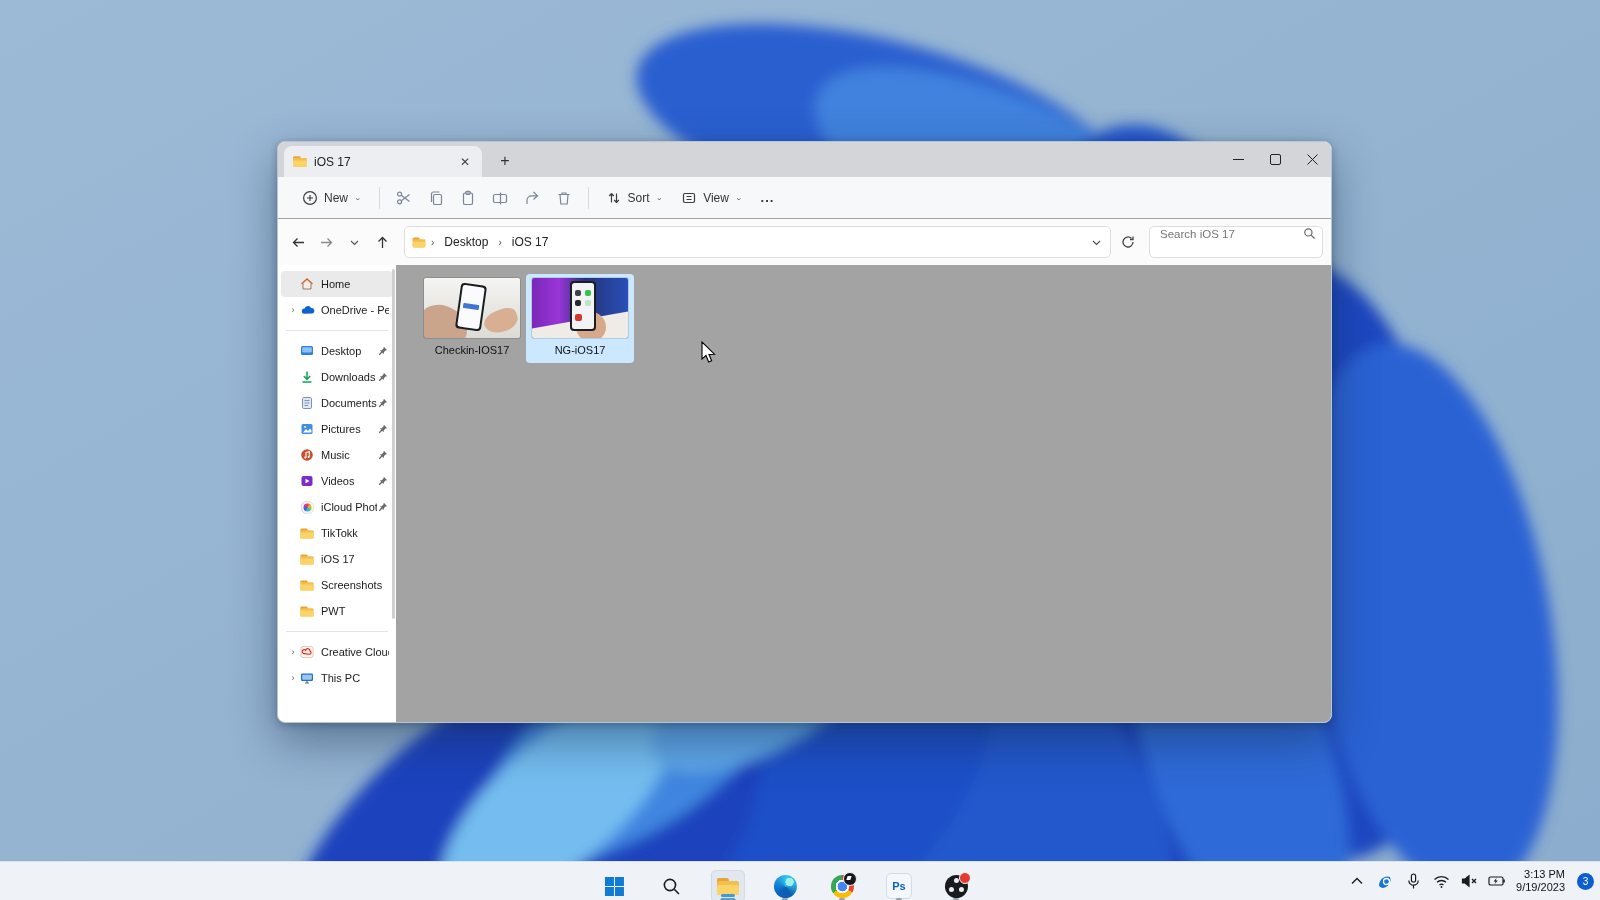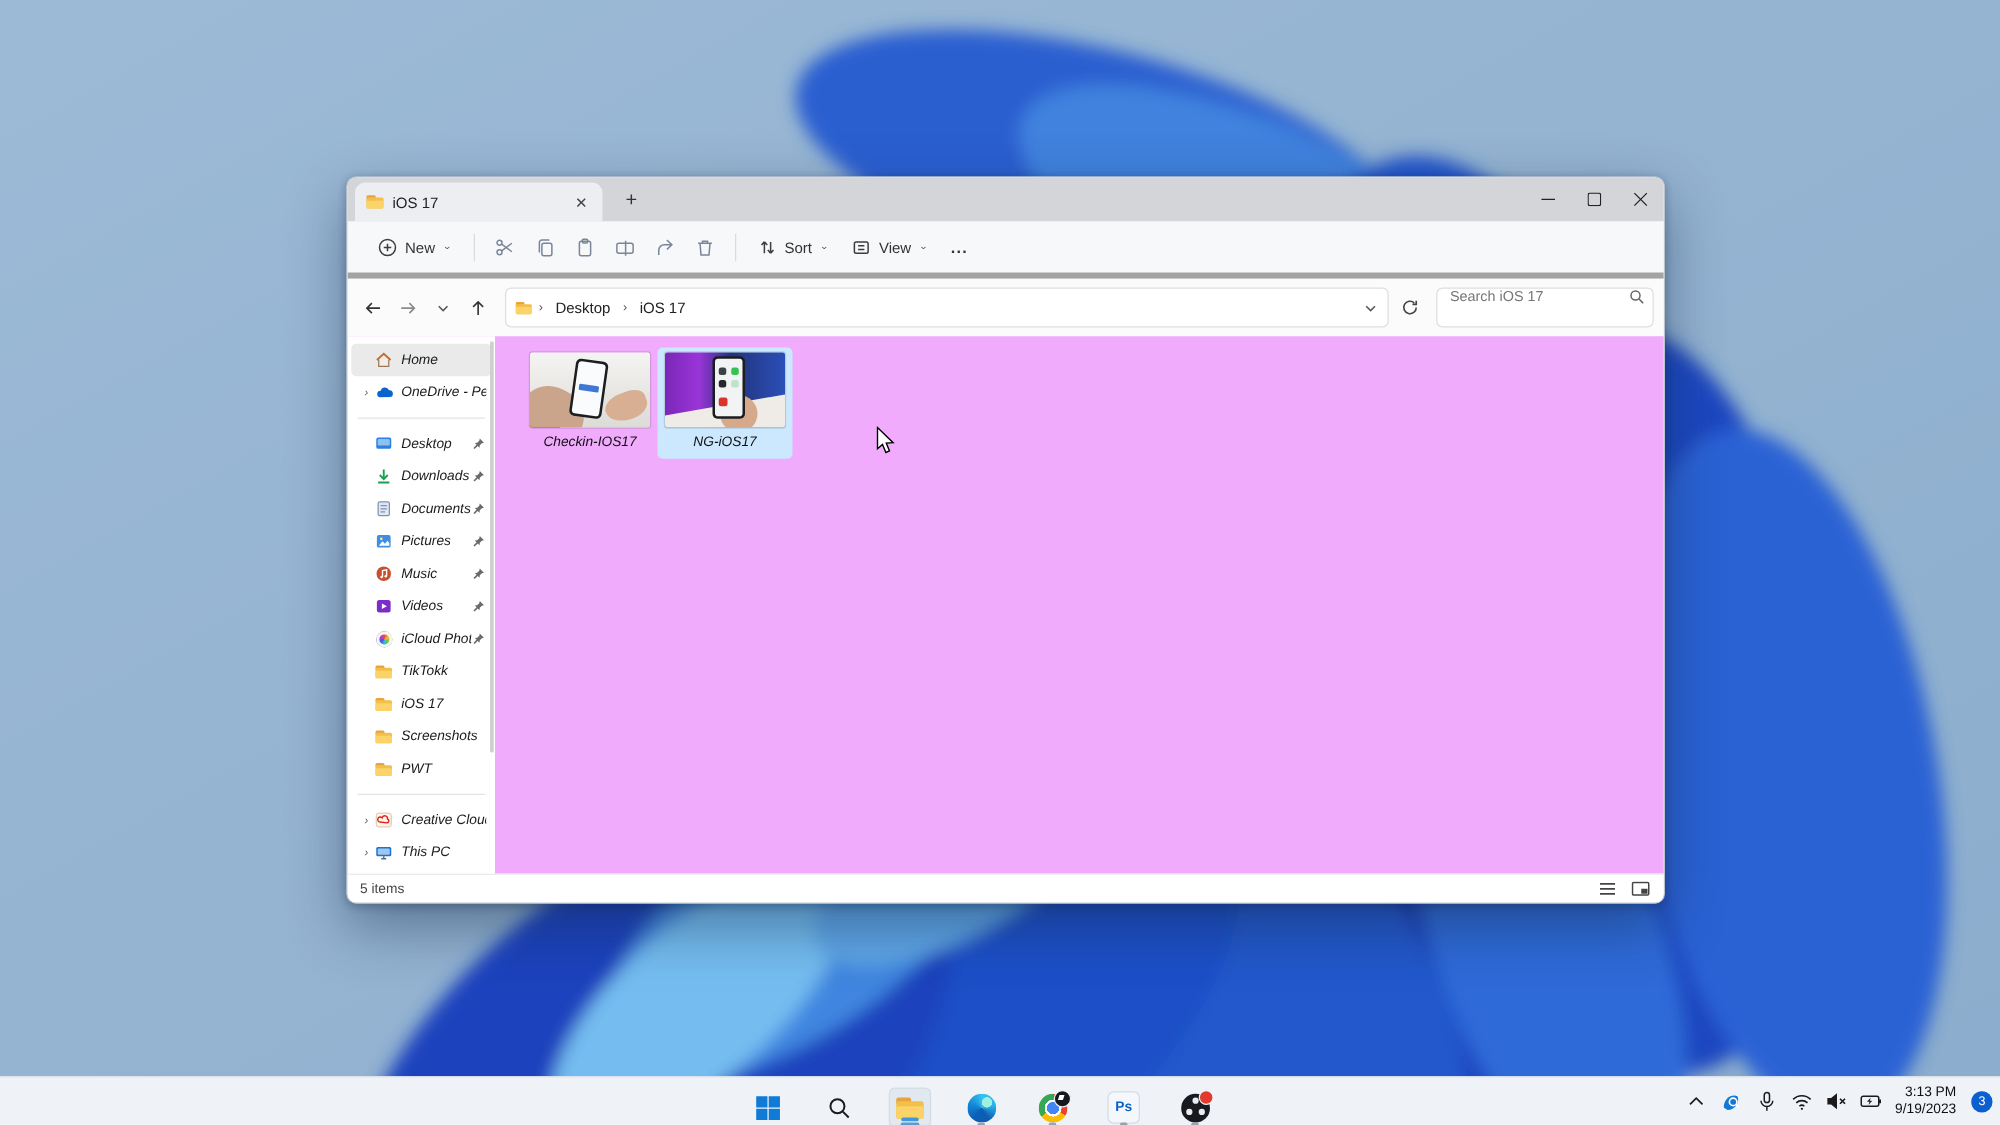--- a/index.html
+++ b/index.html
@@ -16,41 +16,41 @@
     display:flex;align-items:center;padding:0 8px;gap:7px;}
   .tab-title{font-size:12px;color:#222;flex:1;}
   .tab-close{font-size:12px;color:#444;width:18px;height:18px;display:flex;align-items:center;justify-content:center;border-radius:4px;}
   .newtab{width:26px;height:26px;margin:0 0 3px 10px;display:flex;align-items:center;justify-content:center;
     font-size:16px;color:#333;border-radius:4px;}
   .wincontrols{position:absolute;right:0;top:0;height:35px;display:flex;}
   .wc{width:37px;height:35px;display:flex;align-items:center;justify-content:center;color:#222;}
   .wc svg{display:block;}
 
   .toolbar{height:41px;flex:none;display:flex;align-items:center;padding:0 10px 0 16px;gap:2px;
-    background:#f7f8fa;border-bottom:5px solid #a3a3a3;}
+    background:#f7f8fa;border-bottom:1px solid #a3a3a3;}
   .tbtn{display:flex;align-items:center;gap:6px;padding:5px 8px;border-radius:5px;color:#333;font-size:12px;}
   .tchev{font-size:9px;color:#555;transform:scaleY(.8);}
   .ticon{width:30px;height:30px;display:flex;align-items:center;justify-content:center;border-radius:5px;}
   .tsep{width:1px;height:22px;background:#d9dbde;margin:0 7px;}
   .more{font-weight:bold;color:#333;letter-spacing:1px;font-size:13px;}
 
   .addressrow{height:46px;flex:none;display:flex;align-items:center;padding:0 8px 0 6px;background:#fbfbfc;}
   .navbtn{width:26px;height:26px;display:flex;align-items:center;justify-content:center;border-radius:5px;margin:0 1px;}
   .crumbbox{flex:1;height:30px;margin-left:8px;background:#fff;border:1px solid #dcdee1;border-radius:5px;
     display:flex;align-items:center;padding:0 4px 0 8px;gap:6px;font-size:12px;color:#222;}
   .crumb-sep{color:#555;font-size:10px;}
   .crumb{padding:2px 4px;border-radius:3px;}
   .crumb-right{margin-left:auto;display:flex;align-items:center;gap:10px;color:#444;padding-right:4px;}
   .refreshbtn{width:26px;height:26px;margin-left:4px;display:flex;align-items:center;justify-content:center;color:#333;}
   .searchbox{width:158px;height:30px;margin-left:8px;background:#fff;border:1px solid #dcdee1;border-radius:5px;
     display:flex;align-items:flex-start;padding:0 6px 0 8px;}
   .searchbox input{border:none;outline:none;flex:1;font-size:11.5px;color:#333;font-family:inherit;background:transparent;min-width:0;}
   .searchbox input::placeholder{color:#767676;}
 
-  .main{flex:1;display:flex;min-height:0;background:#f0abfc;font-style:italic;}
+  .main{flex:1;display:flex;min-height:0;background:#a3a3a3;}
   .sidebar{width:118px;flex:none;padding-top:6px;position:relative;background:#fff;}
   .sb-item{height:26px;display:flex;align-items:center;margin:0 3px;padding:0 4px 0 6px;border-radius:4px;position:relative;}
   .sb-item.sel{background:#eaeaea;}
   .sb-chev{width:12px;font-size:9px;color:#555;flex:none;text-align:center;}
   .sb-noch{width:12px;flex:none;}
   .sb-ic{width:16px;height:16px;flex:none;margin-right:6px;display:flex;align-items:center;justify-content:center;}
   .sb-label{font-size:11px;color:#1a1a1a;white-space:nowrap;overflow:hidden;flex:1;}
   .sb-pin{width:12px;flex:none;display:flex;align-items:center;justify-content:center;}
   .sb-div{height:1px;background:#e4e4e4;margin:7px 8px;}
   .sb-scroll{position:absolute;right:0;top:4px;bottom:4px;width:5px;}
@@ -571,36 +571,20 @@
             </div>
         </div>
         <div class="fname">NG-iOS17</div>
       </div>
 
 
 
     </div>
   </div>
 
-  <div class="statusbar">
-    <span>5 items</span>
-    <span class="viewtoggles">
-      <span class="vt">
-        <svg width="14" height="12" viewBox="0 0 14 12" stroke="#444" stroke-width="1.4">
-            <path d="M1 2 H13 M1 6 H13 M1 10 H13"></path>
-          </svg>
-      </span>
-      <span class="vt">
-        <svg width="15" height="12" viewBox="0 0 15 12" fill="none" stroke="#444" stroke-width="1.2">
-            <rect x="1" y="1" width="13" height="10" rx="1"></rect>
-            <rect x="8" y="6" width="5" height="4" fill="#444" stroke="none"></rect>
-          </svg>
-      </span>
-    </span>
-  </div>
 </div>
 
 <svg class="cursor" viewBox="0 0 17 24">
   <path d="M2 1 L2 18 L6 14.5 L8.7 21 L11.6 19.8 L9 13.5 L14.5 13.2 Z" fill="#fff" stroke="#000" stroke-width="1.1"></path>
 </svg>
 
 <div class="taskbar">
   <div class="tb-center">
     <div class="tb-icon">
       <span class="startgrid">

